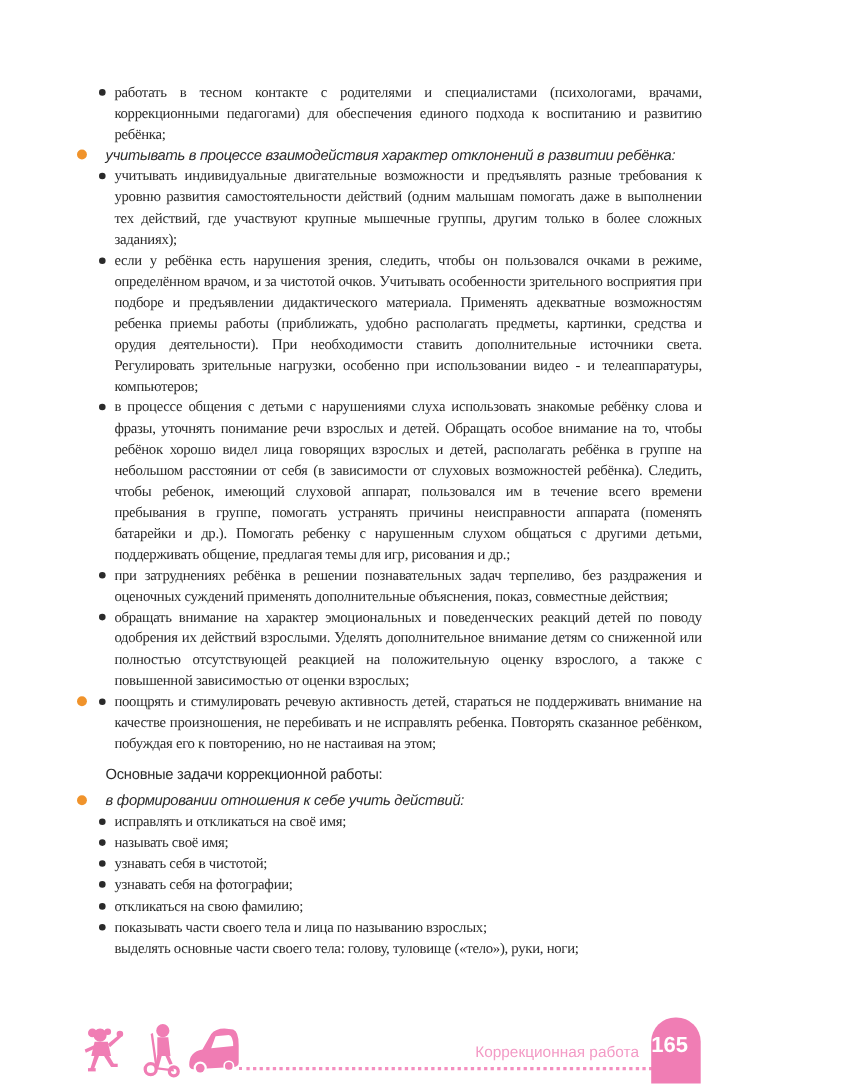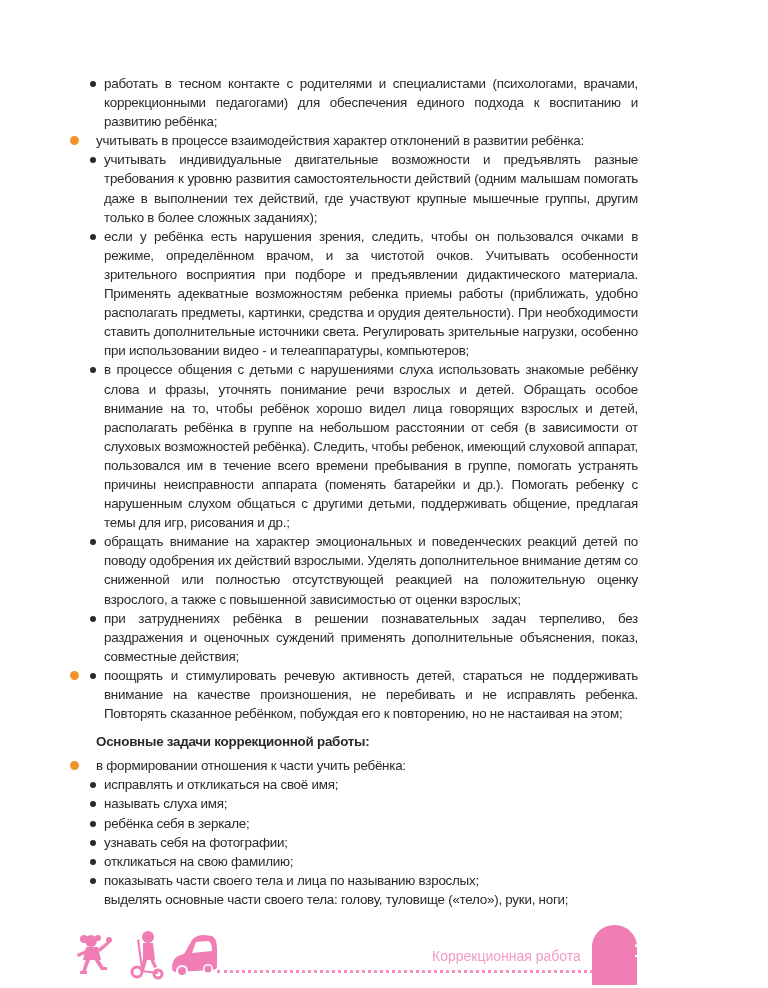--- a/index.html
+++ b/index.html
@@ -21,52 +21,53 @@
       top: 74px;
       width: 568px;
       font-size: 13.4px;
       line-height: 19.1px;
       letter-spacing: -0.25px;
     }
     .lvl1 {
       position: relative;
       padding-left: 26px;
       text-align: justify;
+      font-style: italic;
     }
     .lvl1.hang {
       padding-left: 0;
       text-indent: 26px;
     }
     .lvl1 .dot {
       position: absolute;
       left: 0;
       top: 5px;
       width: 9px;
       height: 9px;
       border-radius: 50%;
     }
     .lvl2 {
       position: relative;
       padding-left: 34px;
       text-align: justify;
+      font-family: Liberation Serif, serif;
     }
     .lvl2 .bullet {
       position: absolute;
       left: 20px;
       top: 7px;
       width: 6px;
       height: 6px;
       border-radius: 50%;
       background: #2a2a2a;
     }
     .para {
       padding-left: 26px;
       margin-top: 9px;
       margin-bottom: 5px;
-      font-weight: bold;
     }
     .footer {
       position: absolute;
       left: 0;
       top: 910px;
       width: 768px;
       height: 78px;
     }
     .footer .dotted-line {
       position: absolute;
@@ -91,26 +92,24 @@
       width: 45px;
       height: 60px;
       background: #f07db4;
       border-radius: 22px 22px 0 0;
     }
     .footer .page-num {
       position: absolute;
       left: 0;
       top: 14px;
       width: 45px;
-      text-align: center;
       font-size: 20px;
       font-weight: bold;
       color: #ffffff;
       letter-spacing: 0;
-      padding-left: 36px;
     }
     .footer .icon {
       position: absolute;
     }
   </style>
 </head>
 <body>
 
 <div class="page">
 
@@ -130,52 +129,52 @@
   <div class="lvl2">
     <span class="bullet"></span>
     <span>если у ребёнка есть нарушения зрения, следить, чтобы он пользовался очками в режиме, определённом врачом, и за чистотой очков. Учитывать особенности зрительного восприятия при подборе и предъявлении дидактического материала. Применять адекватные возможностям ребенка приемы работы (приближать, удобно располагать предметы, картинки, средства и орудия деятельности). При необходимости ставить дополнительные источники света. Регулировать зрительные нагрузки, особенно при использовании видео - и телеаппаратуры, компьютеров;</span>
   </div>
   <div class="lvl2">
     <span class="bullet"></span>
     <span>в процессе общения с детьми с нарушениями слуха использовать знакомые ребёнку слова и фразы, уточнять понимание речи взрослых и детей. Обращать особое внимание на то, чтобы ребёнок хорошо видел лица говорящих взрослых и детей, располагать ребёнка в группе на небольшом расстоянии от себя (в зависимости от слуховых возможностей ребёнка). Следить, чтобы ребенок, имеющий слуховой аппарат, пользовался им в течение всего времени пребывания в группе, помогать устранять причины неисправности аппарата (поменять батарейки и др.). Помогать ребенку с нарушенным слухом общаться с другими детьми, поддерживать общение, предлагая темы для игр, рисования и др.;</span>
   </div>
   <div class="lvl2">
     <span class="bullet"></span>
+    <span>при затруднениях ребёнка в решении познавательных задач терпеливо, без раздражения и оценочных суждений применять дополнительные объяснения, показ, совместные действия;</span>
+  </div>
+  <div class="lvl2">
+    <span class="bullet"></span>
     <span>обращать внимание на характер эмоциональных и поведенческих реакций детей по поводу одобрения их действий взрослыми. Уделять дополнительное внимание детям со сниженной или полностью отсутствующей реакцией на положительную оценку взрослого, а также с повышенной зависимостью от оценки взрослых;</span>
-  </div>
-  <div class="lvl2">
-    <span class="bullet"></span>
-    <span>при затруднениях ребёнка в решении познавательных задач терпеливо, без раздражения и оценочных суждений применять дополнительные объяснения, показ, совместные действия;</span>
   </div>
 
   <div class="lvl1 hang">
     <span class="dot" style="background:#f0932b;"></span>
   </div>
   <div class="lvl2">
     <span class="bullet"></span>
     <span>поощрять и стимулировать речевую активность детей, стараться не поддерживать внимание на качестве произношения, не перебивать и не исправлять ребенка. Повторять сказанное ребёнком, побуждая его к повторению, но не настаивая на этом;</span>
   </div>
 
   <div class="para">Основные задачи коррекционной работы:</div>
 
   <div class="lvl1">
     <span class="dot" style="background:#f0932b;"></span>
-    <span>в формировании отношения к части учить ребёнка:</span>
+    <span>в формировании отношения к себе учить действий:</span>
   </div>
   <div class="lvl2">
     <span class="bullet"></span>
     <span>исправлять и откликаться на своё имя;</span>
   </div>
   <div class="lvl2">
     <span class="bullet"></span>
-    <span>называть слуха имя;</span>
-  </div>
-  <div class="lvl2">
-    <span class="bullet"></span>
-    <span>ребёнка себя в зеркале;</span>
+    <span>называть своё имя;</span>
+  </div>
+  <div class="lvl2">
+    <span class="bullet"></span>
+    <span>узнавать себя в чистотой;</span>
   </div>
   <div class="lvl2">
     <span class="bullet"></span>
     <span>узнавать себя на фотографии;</span>
   </div>
   <div class="lvl2">
     <span class="bullet"></span>
     <span>откликаться на свою фамилию;</span>
   </div>
   <div class="lvl2">

